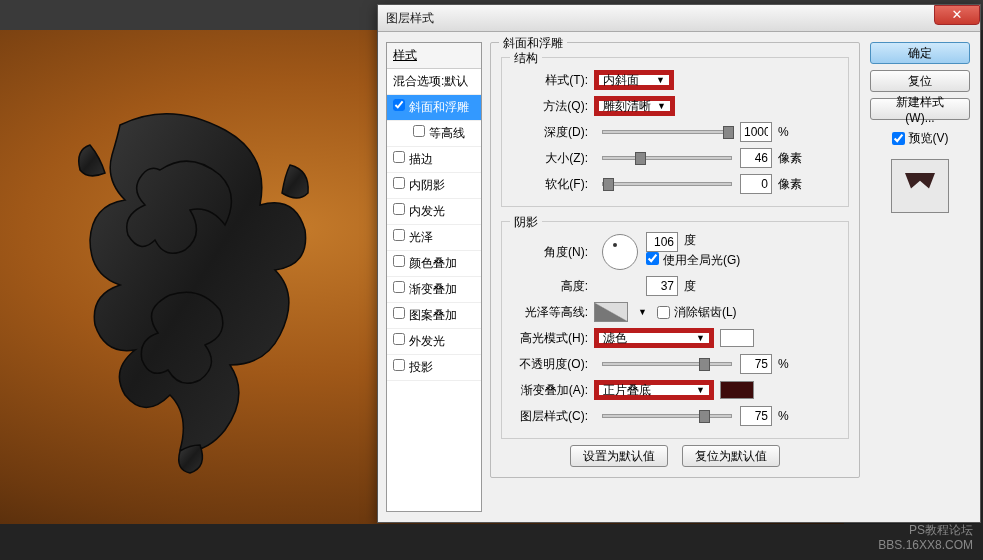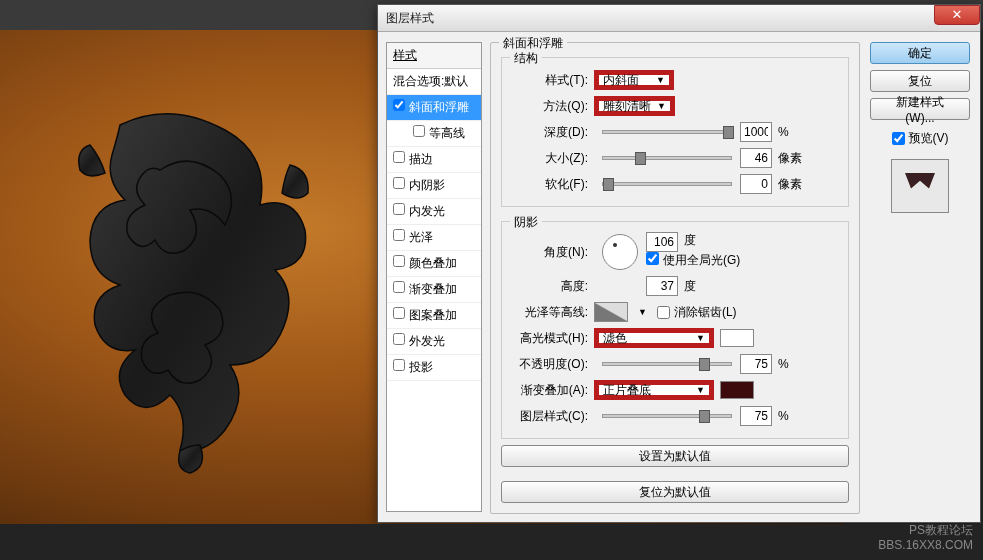--- a/index.html
+++ b/index.html
@@ -34,21 +34,21 @@
     .angle-widget { width:36px; height:36px; border:1px solid #888; border-radius:50%; background:#fff; position:relative; margin:0 8px; }
     .angle-widget .dot { position:absolute; width:4px; height:4px; background:#333; border-radius:50%; }
     .contour-swatch { width:34px; height:20px; border:1px solid #888; background:linear-gradient(to top right, #777 0%, #777 48%, #ddd 52%, #ddd 100%); display:inline-block; }
     .color-swatch { width:34px; height:18px; border:1px solid #888; display:inline-block; }
     .btn { height:22px; border:1px solid #888; background:linear-gradient(#fdfdfd,#e3e3e3); padding:0 12px; border-radius:3px; cursor:pointer; display:inline-flex; align-items:center; justify-content:center;}
     .right-col { width: 104px; display:flex; flex-direction:column; gap:6px; align-items:center; }
     .right-col .btn { width: 100px; }
     .btn.primary { background: linear-gradient(#cde8fb,#9ecef1); border-color:#4a90c0; }
     .preview-box { width:58px; height:54px; border:1px solid #888; background:#e8e8e8; margin-top:6px; display:flex; align-items:center; justify-content:center; }
     .preview-shape { width:30px; height:26px; background:#3a2020; clip-path: polygon(0 0, 100% 0, 80% 60%, 50% 30%, 20% 60%); }
-    .footer-btns { display:flex; gap:14px; justify-content:center; margin-top:6px;flex-direction:column; }
+    .footer-btns { display:flex; gap:14px; justify-content:center; margin-top:6px; }
     .watermark { position:absolute; right:10px; bottom:6px; color:#888; font-size:11px; text-align:right; line-height:1.3;}
     .bottombar { position:absolute; left:0; bottom:0; width:100%; height:36px; background:#232323;}
   </style>
 </head>
 <body>
 
 <div class="topbar"></div>
 <div class="canvas-area">
   <div class="dragon">
     <svg viewBox="0 0 280 380" width="280" height="380">

